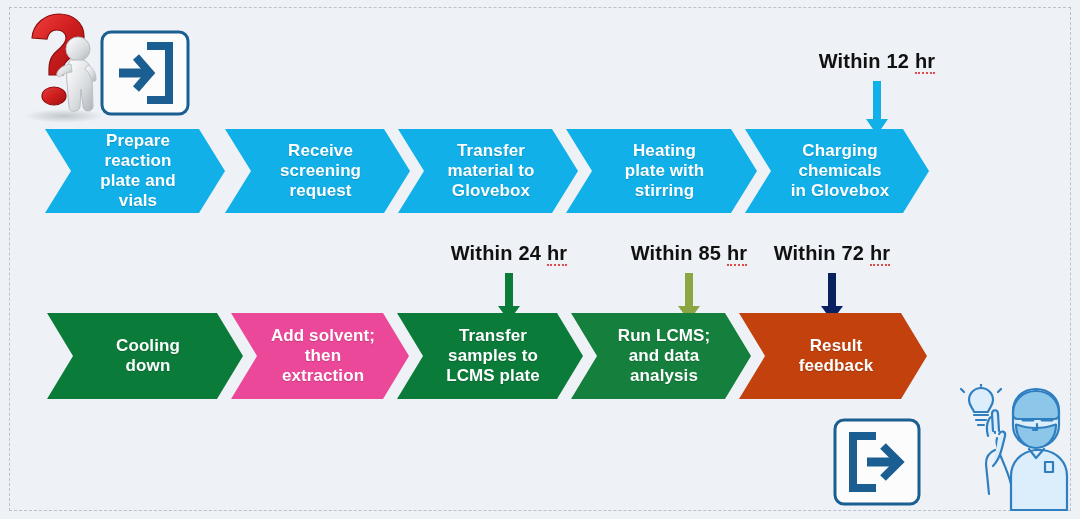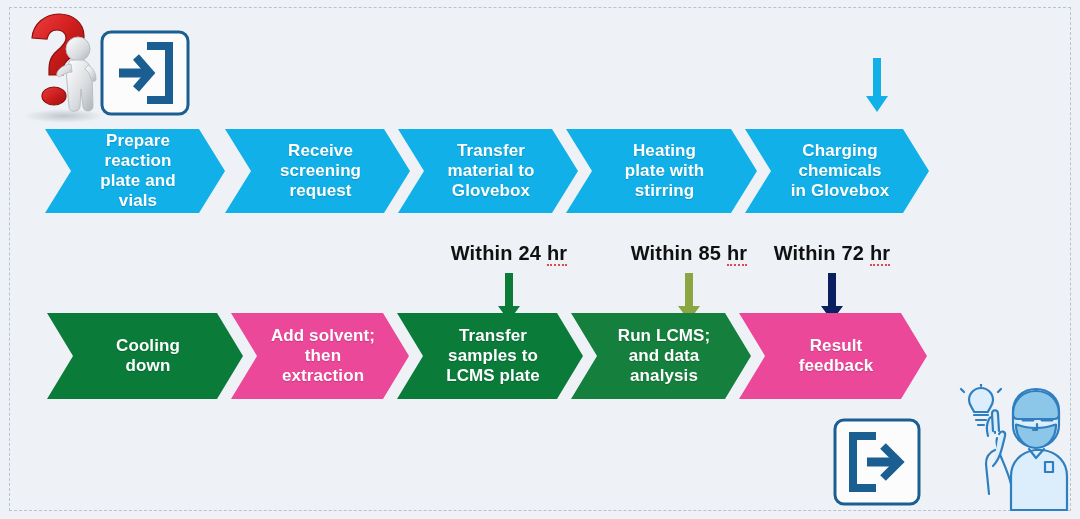--- a/index.html
+++ b/index.html
@@ -153,20 +153,23 @@
   <div id="login-icon">
     <svg viewBox="0 0 90 86" width="90" height="86">
       <rect x="2" y="2" width="86" height="82" rx="9" ry="9" fill="#fcfcfc" stroke="#1b5e91" stroke-width="3"></rect>
       <path d="M47 16h22v54H47" fill="none" stroke="#1b5e91" stroke-width="8" stroke-linejoin="miter"></path>
       <path d="M19 43h29" stroke="#1b5e91" stroke-width="9"></path>
       <path d="M36 27l14 16-14 16" fill="none" stroke="#1b5e91" stroke-width="8" stroke-linecap="butt" stroke-linejoin="miter"></path>
     </svg>
   </div>
 
   <div class="timing" id="timing-0" style="left: 782px; top: 50px;">
+    <div class="txt">
+      <span>Within 12 </span><span class="sp">hr</span>
+    </div>
     <div class="arrow-wrap">
       <svg width="30" height="56" viewBox="0 0 30 56">
           <path d="M11 0h8v38h7l-11 16L4 38h7z" fill="#11b0e8"></path>
         </svg>
     </div>
   </div>
 
   <div class="timing" id="timing-1" style="left: 414px; top: 242px;">
     <div class="txt">
       <span>Within 24 </span><span class="sp">hr</span>
@@ -224,21 +227,21 @@
       </div>
       <div class="chev" style="width: 178px; background: #ec4899; margin-left: -12px;">
         <span class="lbl">Add solvent;<br>then<br>extraction</span>
       </div>
       <div class="chev" style="width: 186px; background: rgb(11, 123, 58); margin-left: -12px;">
         <span class="lbl">Transfer<br>samples to<br>LCMS plate</span>
       </div>
       <div class="chev" style="width: 180px; background: #15803d; margin-left: -12px; text-align: center;">
         <span class="lbl">Run LCMS;<br>and data<br>analysis</span>
       </div>
-      <div class="chev" style="width: 188px; background: #ec4899; margin-left: -12px;">
+      <div class="chev" style="width: 188px; background: #c2410c; margin-left: -12px;">
         <span class="lbl">Result<br>feedback</span>
       </div>
     </div>
 
 
   <div id="exit-icon">
     <svg viewBox="0 0 88 88" width="88" height="88">
       <rect x="2" y="2" width="84" height="84" rx="9" ry="9" fill="#fcfcfc" stroke="#1b5e91" stroke-width="3"></rect>
       <path d="M43 18H20v52h23" fill="none" stroke="#1b5e91" stroke-width="8" stroke-linejoin="miter"></path>
       <path d="M34 44h30" stroke="#1b5e91" stroke-width="9"></path>

